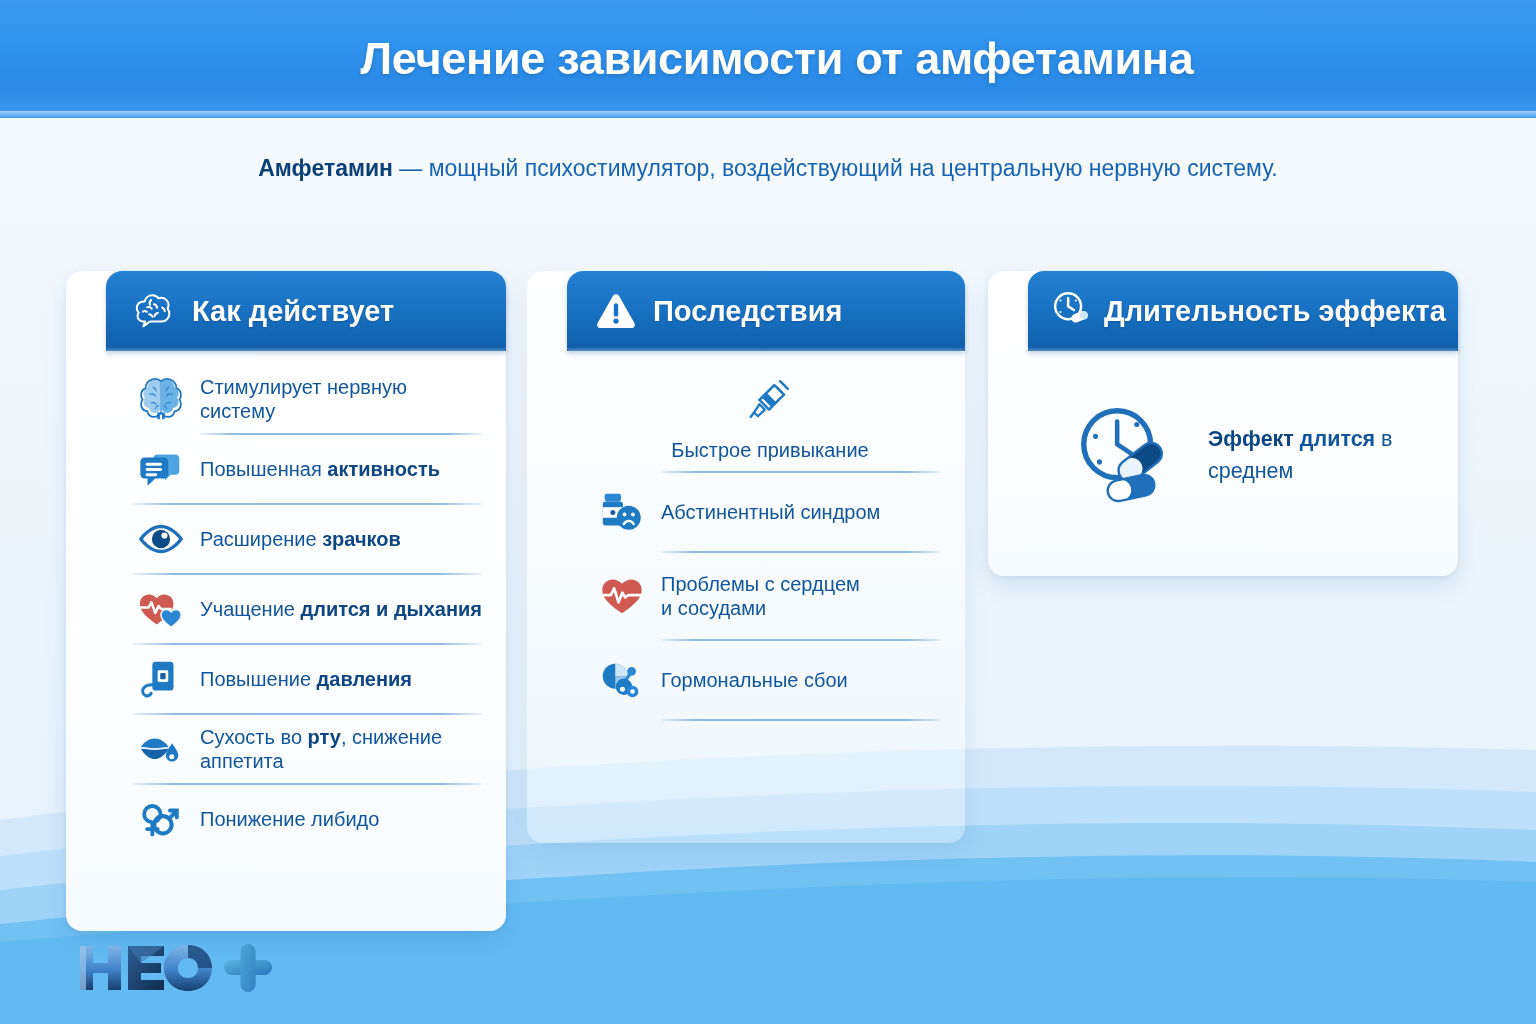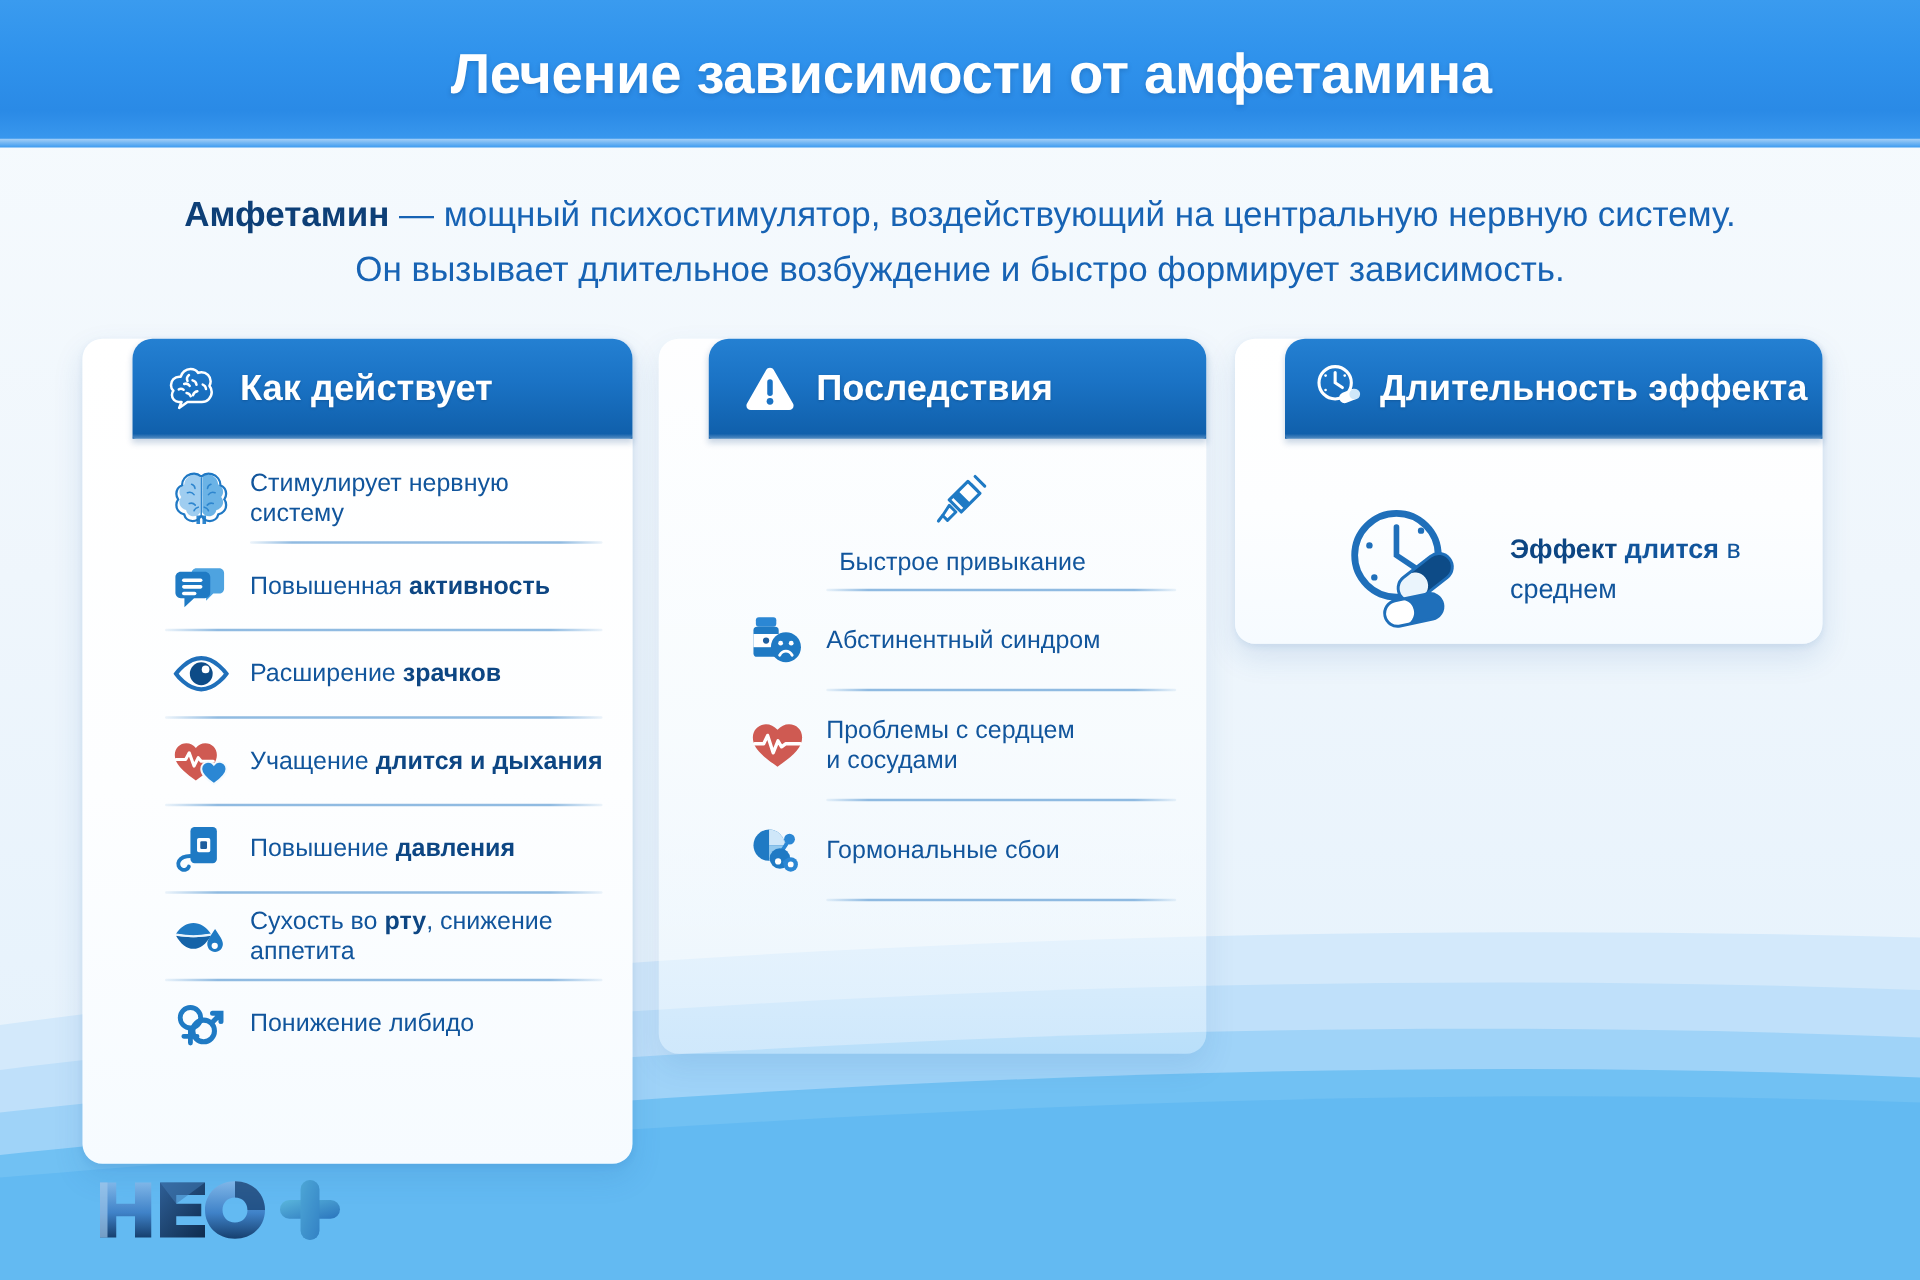--- a/index.html
+++ b/index.html
@@ -37,21 +37,21 @@
     color:#ffffff; font-size:45px; font-weight:bold; letter-spacing:-0.3px;
     text-shadow:0 2px 4px rgba(0,40,90,.22);
     white-space:nowrap;
   }
 
   
   .subtitle-wrap {
     position:absolute; top:150px; left:0; width:1536px;
     text-align:center; line-height:1.58;
   }
-  .sub-line { font-size:28px; color:#1763b4; white-space:nowrap; }
+  .sub-line { font-size:23px; color:#1763b4; white-space:nowrap; }
   .sub-line .strong { font-weight:bold; color:#0d3f77; }
 
   
   .cards {
     position:absolute; top:271px; left:0; width:1536px; height:700px;
   }
   .card {
     position:absolute; top:0;
     border-radius:16px;
     overflow:visible;
@@ -129,21 +129,20 @@
   </div>
 
   <div class="titlebar">
     <div class="title-text">Лечение зависимости от амфетамина</div>
   </div>
 
   <div class="subtitle-wrap">
     <div class="sub-line">
       <span class="strong">Амфетамин</span><span> — мощный психостимулятор, воздействующий на центральную нервную систему.</span>
     </div>
-    <div class="sub-line">Он вызывает длительное возбуждение и быстро формирует зависимость.</div>
   </div>
 
   <div class="cards">
 
     <div class="card" style="left:66px; width:440px; height:660px;">
       <div class="shell"></div>
       <div class="card-head">
         <svg class="head-ico" viewBox="0 0 48 48">
           <g fill="none" stroke="#ffffff" stroke-width="2.1" stroke-linecap="round" stroke-linejoin="round">
             <path d="M12 14c-4 0-7 3-7 7 0 2 .8 3.6 2 4.7-.8 1-1.2 2.2-1.2 3.5 0 3.2 2.6 5.8 5.8 5.8h2.2l-2 5 7-5h12c4.6 0 8.2-3.7 8.2-8.2 0-2-.7-3.8-1.9-5.2.6-1.1 1-2.4 1-3.8 0-4.2-3.4-7.6-7.6-7.6-1 0-2 .2-2.9.6C26.4 8.7 24 7.5 21.3 7.5c-4 0-7.3 2.8-8.2 6.5z"></path>
@@ -335,21 +334,21 @@
           </svg>
           <div class="lbl">
             <span>Гормональные сбои</span>
           </div>
         </div>
         <div class="divider"></div>
 
       </div>
     </div>
 
-    <div class="card" style="left:988px; width:470px; height:244px;border-radius:32px;">
+    <div class="card" style="left:988px; width:470px; height:305px;border-radius:32px;">
       <div class="shell"></div>
       <div class="card-head" style="padding-left:20px; gap:10px;">
         <svg class="head-ico" viewBox="0 0 48 48">
           <circle cx="21" cy="19" r="13.5" fill="none" stroke="#ffffff" stroke-width="2.6"></circle>
           <path d="M21 10.5V19l6 4" fill="none" stroke="#ffffff" stroke-width="2.6" stroke-linecap="round"></path>
           <circle cx="13" cy="13" r="1.1" fill="#ffffff"></circle>
           <circle cx="13" cy="25" r="1.1" fill="#ffffff"></circle>
           <circle cx="29" cy="13" r="1.1" fill="#ffffff"></circle>
           <rect x="23" y="29" width="17" height="9" rx="4.5" transform="rotate(-22 23 29)" fill="#ffffff"></rect>
           <rect x="31.5" y="26" width="9" height="9" rx="4.5" transform="rotate(-22 31.5 26)" fill="#cfe7f9"></rect>

